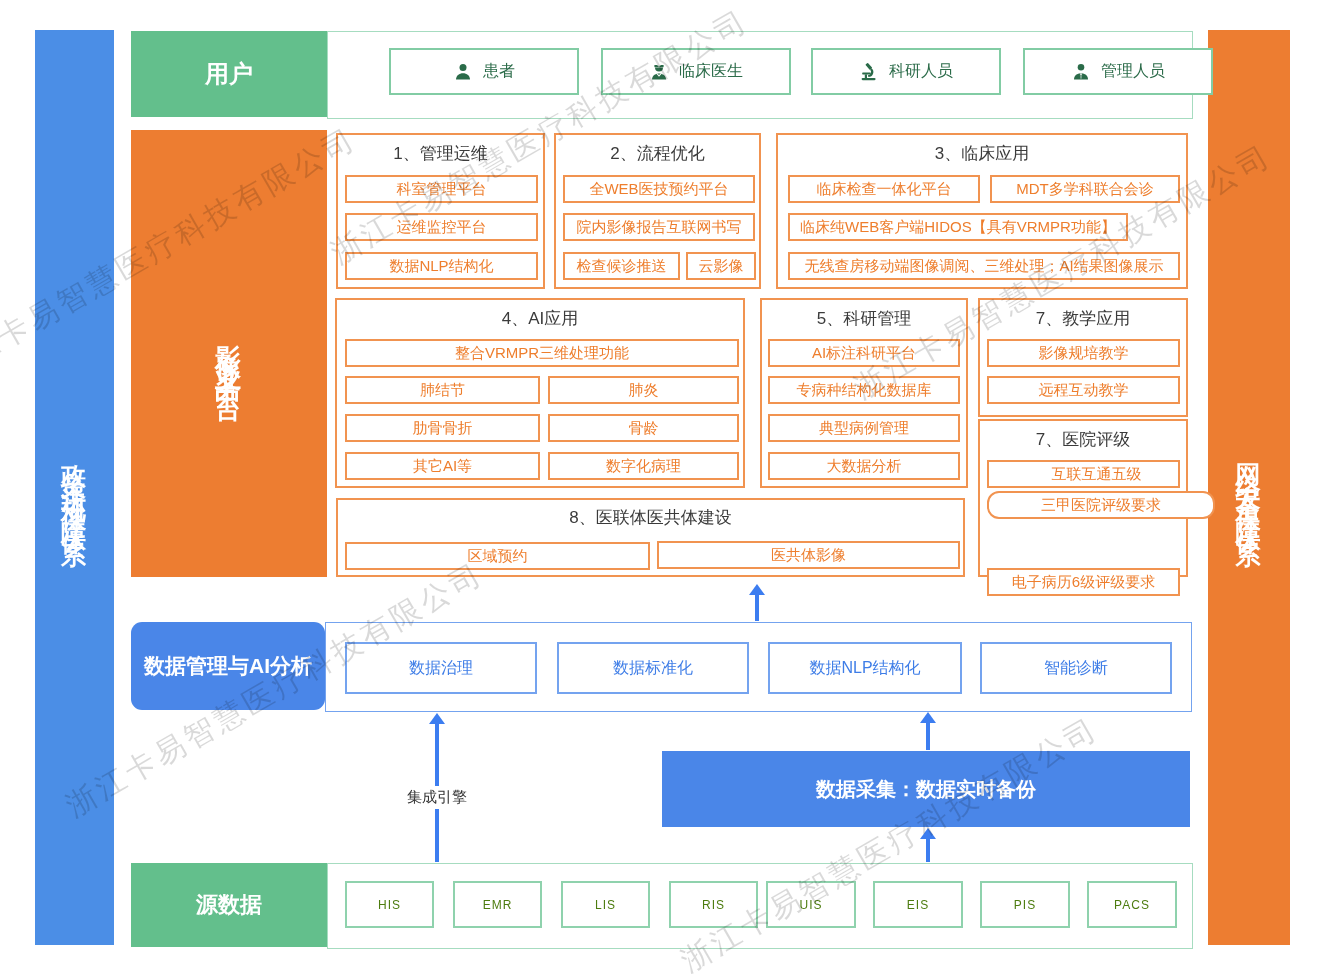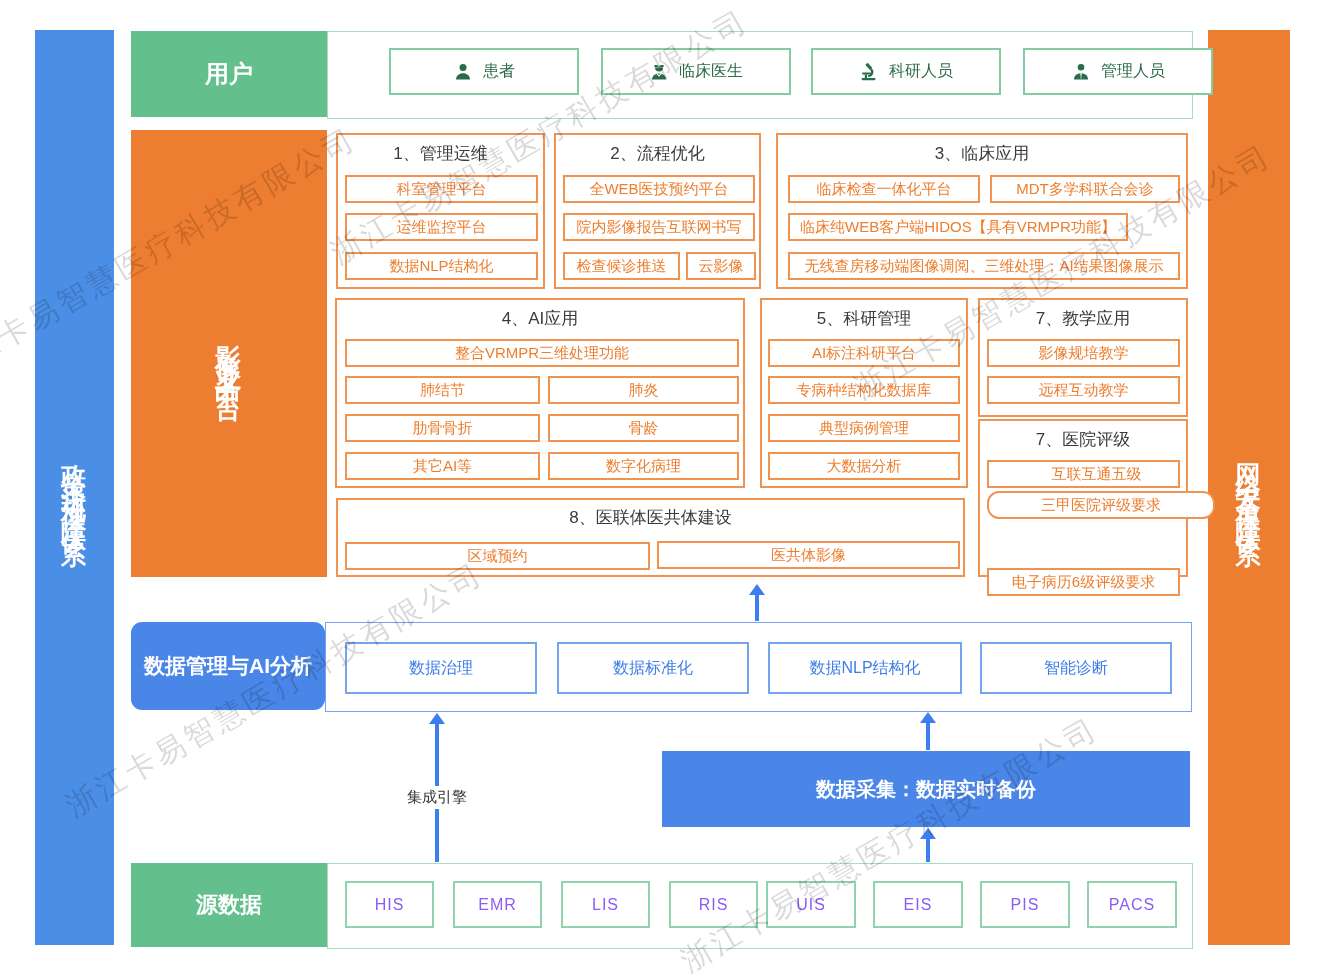--- a/index.html
+++ b/index.html
@@ -20,21 +20,21 @@
   .lb-vert { writing-mode:vertical-rl; text-orientation:upright; font-size:26px; letter-spacing:10px; }
 
   
   .row-outline { position:absolute; background:#fff; }
   .ol-green { border:1.5px solid #A6DCC0; }
   .ol-blue  { border:1.5px solid #74A3EF; }
 
   
   .ibox { position:absolute; background:#fff; display:flex; align-items:center; justify-content:center; white-space:nowrap; box-sizing:border-box; }
   .gbox { border:2px solid #82CCA4; color:#2B6B49; font-size:16px; font-weight:500; gap:10px;margin-left:44px; }
-  .srcbox { border:2px solid #8FD2AD; color:#8b5cf6; font-size:16px; letter-spacing:1px; }
+  .srcbox { border:2px solid #8FD2AD; color:#4d7c0f; font-size:12px; letter-spacing:1px; }
   .bbox { border:2px solid #74A3EF; color:#3E7DE7; font-size:16px; }
   .obox { border:2px solid #F19350; color:#EE7E2D; font-size:15px; font-weight:500; }
 
   
   .sec { position:absolute; background:#fff; border:2px solid #F19350; box-sizing:border-box; }
   .sec-title { position:absolute; top:7px; left:0; right:0; text-align:center; color:#3b3b3b; font-size:17px; font-weight:500; }
 
   
   .arrow-up { position:absolute; width:0; }
   .arrow-up .shaft { position:absolute; left:-2px; top:9px; width:4px; bottom:0; background:#3C7DF0; }

